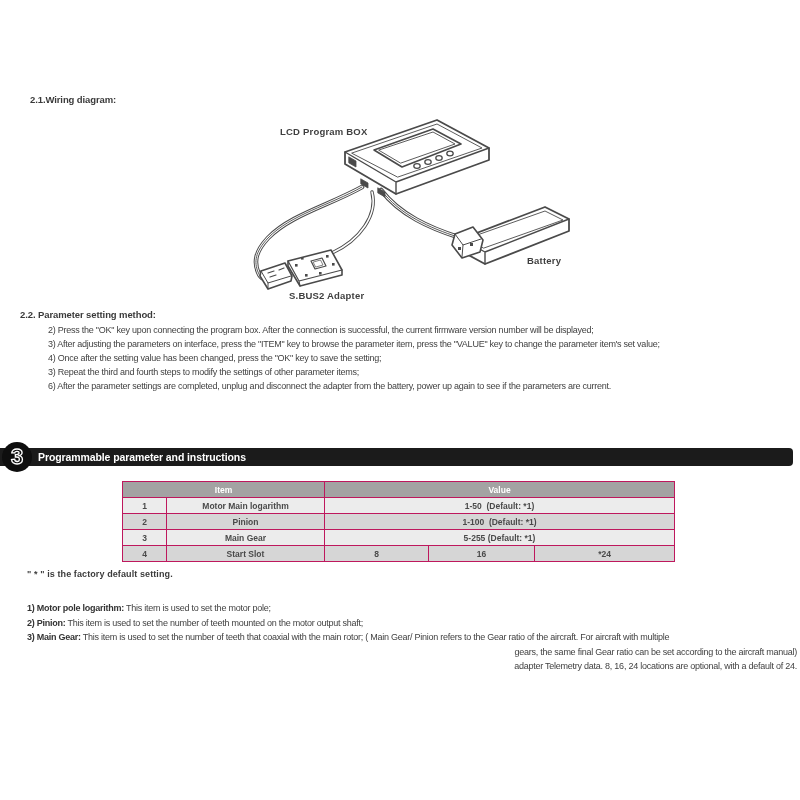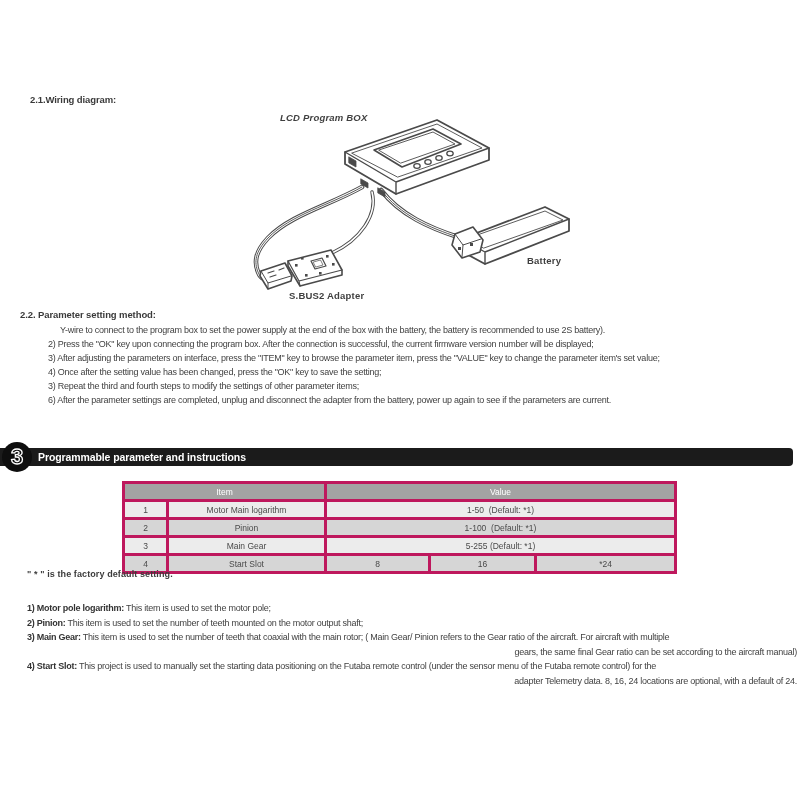--- a/index.html
+++ b/index.html
@@ -27,22 +27,22 @@
     position:absolute;left:38px;top:0;line-height:18px;color:#ffffff;
     font-weight:bold;font-size:10.5px;letter-spacing:-0.1px;white-space:nowrap;
   }
   
   table.param{
     position:absolute;left:122px;top:481px;width:552px;
     border-collapse:collapse;table-layout:fixed;
     font-size:8.5px;color:#4a4a4a;
   }
   table.param th,table.param td{
-    border:3px solid #be185d;height:15px;text-align:center;vertical-align:middle;
-    padding:0;white-space:pre;font-weight:normal;overflow:hidden;
+    border:1px solid #be185d;height:15px;text-align:center;vertical-align:middle;
+    padding:0;white-space:pre;font-weight:bold;overflow:hidden;
   }
   table.param tr.thead th{background:#a3a3a3;color:#ffffff;}
   table.param tr.light td{background:#ececec;}
   table.param tr.dark td{background:#d6d6d6;}
   
   .footnote{left:27px;top:569px;font-size:9px;font-weight:bold;color:#3c3c3c;letter-spacing:0.1px;white-space:nowrap;}
   .notes{left:27px;top:601px;width:770px;}
   .note-line{font-size:9px;line-height:14.5px;letter-spacing:-0.25px;white-space:nowrap;color:#424242;}
   .note-line b{color:#333333;}
   .note-line.cont2{padding-left:43px;text-align:right;}
@@ -110,28 +110,27 @@
         <rect x="305" y="274" width="2.6" height="2.6"></rect>
         <rect x="319" y="272" width="2.6" height="2.6"></rect>
       </g>
       <path d="M261,271 L285,263 L292,276 L291,281 L268,289 L260,276 Z" fill="#ffffff" stroke-width="1.6"></path>
       <path d="M261,271 L268,283 L291,276 M268,283 L268,289" stroke-width="1"></path>
       <path d="M268,273 L274,271 M270,277 L276,275 M279,270 L284,268" stroke-width="1.2"></path>
     </g>
   </g>
 </svg>
 
-<div class="abs diag-label" style="left:280px;top:112px;font-style:italic;">LCD Program BOX</div>
+<div class="abs diag-label" style="left:280px;top:126px;">LCD Program BOX</div>
 <div class="abs diag-label" style="left:514px;top:255px;padding-left:13px;">Battery</div>
 <div class="abs diag-label" style="left:289px;top:290px;">S.BUS2 Adapter</div>
 
 <div class="abs sec-heading" style="left:20px;top:309px;">2.2. Parameter setting method:</div>
 
 <div class="abs steps">
-  <div class="step-line cont">Y-wire to connect to the program box to set the power supply at the end of the box with the battery, the battery is recommended to use 2S battery).</div>
   <div class="step-line">2) Press the "OK" key upon connecting the program box. After the connection is successful, the current firmware version number will be displayed;</div>
   <div class="step-line">3) After adjusting the parameters on interface, press the "ITEM" key to browse the parameter item, press the "VALUE" key to change the parameter item's set value;</div>
   <div class="step-line">4) Once after the setting value has been changed, press the "OK" key to save the setting;</div>
   <div class="step-line">3) Repeat the third and fourth steps to modify the settings of other parameter items;</div>
   <div class="step-line">6) After the parameter settings are completed, unplug and disconnect the adapter from the battery, power up again to see if the parameters are current.</div>
 </div>
 
 <div class="abs secbar">
   <div class="badge">3</div>
   <div class="bartitle">Programmable parameter and instructions</div>
@@ -181,17 +180,14 @@
   <div class="note-line">
     <b>1) Motor pole logarithm:</b><span> This item is used to set the motor pole;</span>
   </div>
   <div class="note-line">
     <b>2) Pinion:</b><span> This item is used to set the number of teeth mounted on the motor output shaft;</span>
   </div>
   <div class="note-line">
     <b>3) Main Gear:</b><span> This item is used to set the number of teeth that coaxial with the main rotor; ( Main Gear/ Pinion refers to the Gear ratio of the aircraft. For aircraft with multiple</span>
   </div>
   <div class="note-line cont2">gears, the same final Gear ratio can be set according to the aircraft manual)</div>
-  <div class="note-line">
-    <b>4) Start Slot:</b><span> This project is used to manually set the starting data positioning on the Futaba remote control (under the sensor menu of the Futaba remote control) for the</span>
-  </div>
   <div class="note-line cont2">adapter Telemetry data. 8, 16, 24 locations are optional, with a default of 24.</div>
 </div>
 
 </body></html>

